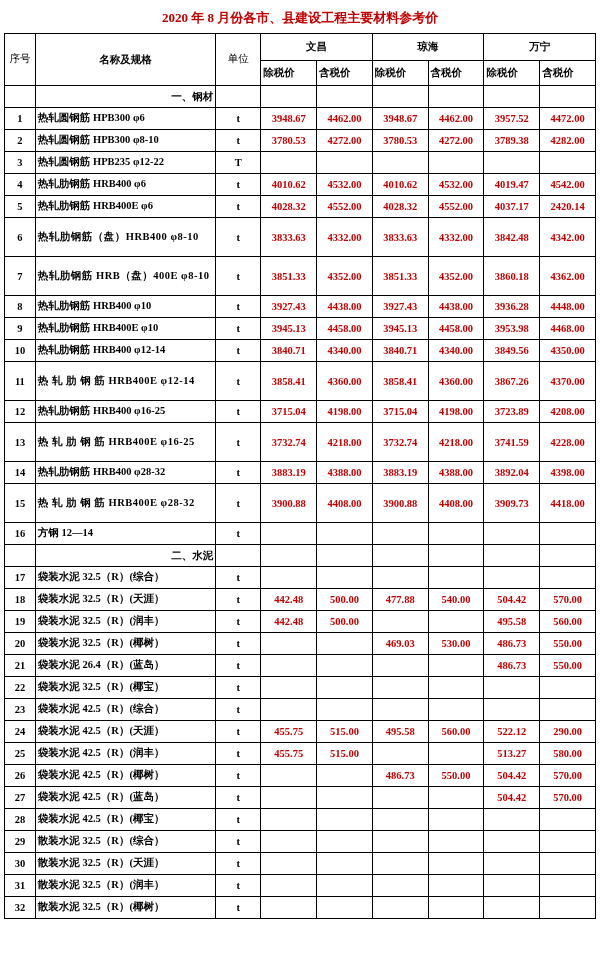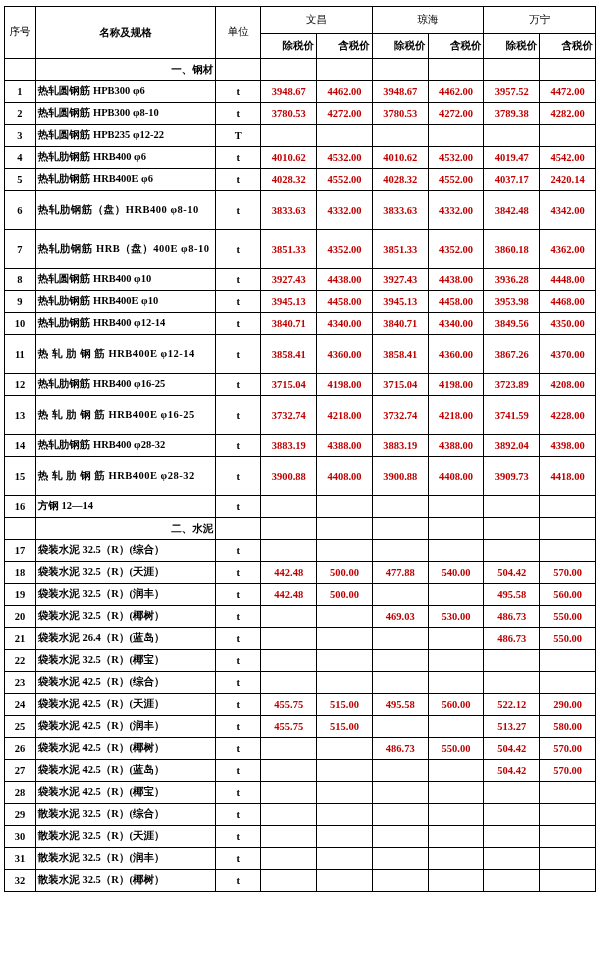--- a/index.html
+++ b/index.html
@@ -75,45 +75,46 @@
     font-weight: bold;
     font-size: 10.5px;
   }
   .section-cell {
     text-align: right;
     padding-left: 6px;
     font-weight: bold;
     font-size: 10.5px;
   }
   .sub-hdr {
-    text-align: right;
+    text-align: left;
     font-weight: bold;
     font-size: 10.5px;
   }
   .row-tall td { height: 34px; }
   .row-norm td { height: 17px; }
   .hdr-row1 td { height: 22px; }
   .hdr-row2 td { height: 20px; }
   .city-hdr {
     text-align: center;
-    font-weight: normal;
+    font-weight: bold;
     font-size: 11.5px;
   }
   .vert-hdr {
     text-align: center;
     font-weight: normal;
     font-size: 11px;
     line-height: 1.15;
   }
 </style>
 </head>
 <body>
 
 <div id="page">
 
+  <div class="doc-title">2020 年 8 月份各市、县建设工程主要材料参考价</div>
 
   <table class="pricing">
     <colgroup>
       <col class="col-idx">
       <col class="col-name">
       <col class="col-unit">
       <col class="col-price">
       <col class="col-price">
       <col class="col-price">
       <col class="col-price">
@@ -222,21 +223,21 @@
           <td class="unit-cell">t</td>
           <td class="price-cell">3851.33</td>
           <td class="price-cell">4352.00</td>
           <td class="price-cell">3851.33</td>
           <td class="price-cell">4352.00</td>
           <td class="price-cell">3860.18</td>
           <td class="price-cell">4362.00</td>
         </tr>
         <tr class="row-norm">
           <td class="idx-cell">8</td>
-          <td class="name-cell">热轧圆钢筋 HRB400 φ10</td>
+          <td class="name-cell">热轧肋钢筋 HRB400 φ10</td>
           <td class="unit-cell">t</td>
           <td class="price-cell">3927.43</td>
           <td class="price-cell">4438.00</td>
           <td class="price-cell">3927.43</td>
           <td class="price-cell">4438.00</td>
           <td class="price-cell">3936.28</td>
           <td class="price-cell">4448.00</td>
         </tr>
         <tr class="row-norm">
           <td class="idx-cell">9</td>

